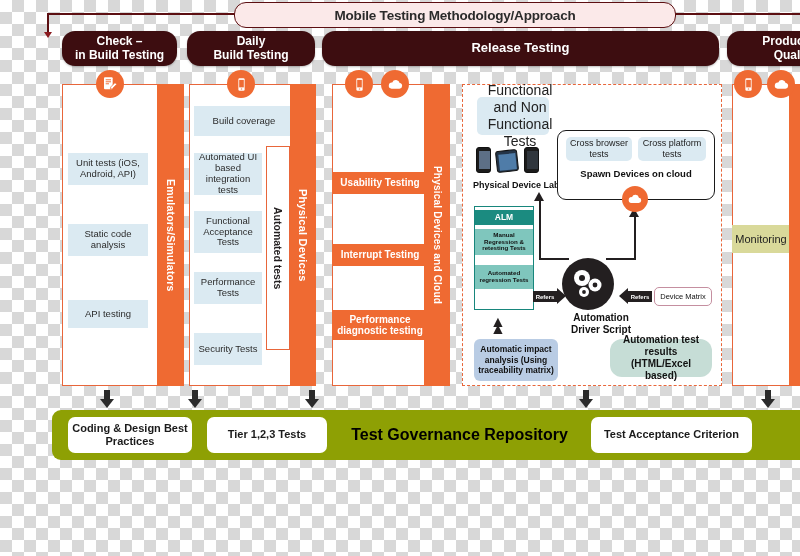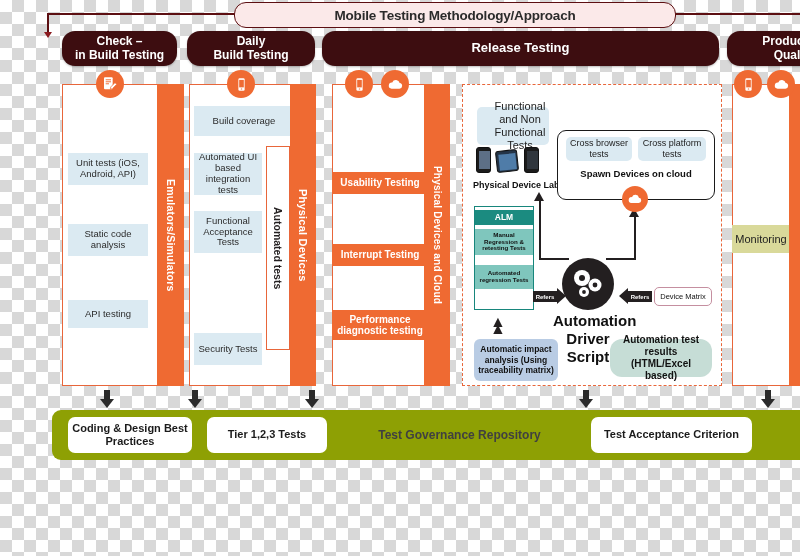--- a/index.html
+++ b/index.html
@@ -133,21 +133,21 @@
   .gov{
     position:absolute;left:8px;top:410px;width:784px;height:50px;
     background:#8ea004;border-radius:9px;
   }
   .gov-card{
     position:absolute;background:#fff;border-radius:7px;color:#1b1b1b;
     display:flex;align-items:center;justify-content:center;text-align:center;
     font-size:11px;font-weight:bold;line-height:1.2;box-sizing:border-box;padding:2px 4px;
   }
   .gov-title{
-    position:absolute;color:#404040;font-weight:bold;font-size:12px;
+    position:absolute;color:#000000;font-weight:bold;font-size:16px;
     display:flex;align-items:center;justify-content:center;
   }
   .up-chev{position:absolute;color:#231f20;font-size:15px;font-weight:bold;line-height:0.72;}
 </style>
 </head>
 <body>
 
 <div class="stage">
 
   <div class="title-rail"></div>
@@ -185,20 +185,21 @@
   <div class="badge" style="left:183px;top:70px;width:28px;height:28px;">
     <svg width="15" height="15" viewBox="0 0 24 24" aria-hidden="true">
       <rect x="7" y="2" width="10" height="20" rx="2" fill="#fff"></rect>
       <rect x="8.3" y="4.6" width="7.4" height="12" fill="#ef6a32"></rect>
       <rect x="10.6" y="18.4" width="2.8" height="1.5" rx="0.7" fill="#ef6a32"></rect>
     </svg>
   </div>
   <div class="chip" style="left:150px;top:106px;width:100px;height:30px;">Build coverage</div>
   <div class="chip" style="left:150px;top:153px;width:68px;height:42px;">Automated UI based integration tests</div>
   <div class="chip" style="left:150px;top:211px;width:68px;height:42px;">Functional Acceptance Tests</div>
+  <div class="chip" style="left:150px;top:272px;width:68px;height:32px;">Performance Tests</div>
   <div class="chip" style="left:150px;top:333px;width:68px;height:32px;">Security Tests</div>
   <div class="autotests">Automated tests</div>
   <div class="vbar" id="vbar-phys">Physical Devices</div>
 
   <div class="col" id="col-2"></div>
   <div class="badge" style="left:301px;top:70px;width:28px;height:28px;">
     <svg width="15" height="15" viewBox="0 0 24 24" aria-hidden="true">
       <rect x="7" y="2" width="10" height="20" rx="2" fill="#fff"></rect>
       <rect x="8.3" y="4.6" width="7.4" height="12" fill="#ef6a32"></rect>
       <rect x="10.6" y="18.4" width="2.8" height="1.5" rx="0.7" fill="#ef6a32"></rect>
@@ -209,21 +210,21 @@
       <path d="M6.5 18h11a4 4 0 0 0 .4-7.96A5.5 5.5 0 0 0 7.4 9.2 4.4 4.4 0 0 0 6.5 18z" fill="#fff"></path>
     </svg>
   </div>
   <div class="chip orange" style="left:288px;top:172px;width:96px;height:22px;">Usability Testing</div>
   <div class="chip orange" style="left:288px;top:244px;width:96px;height:22px;">Interrupt Testing</div>
   <div class="chip orange" style="left:288px;top:310px;width:96px;height:30px;">Performance diagnostic testing</div>
   <div class="vbar" id="vbar-pdc2">Physical Devices and Cloud</div>
 
   <div class="dashed-box"></div>
 
-  <div class="soft-box" style="left:433px;top:107px;width:72px;height:38px;font-size:11px;padding-left:16px;">Functional and Non Functional Tests</div>
+  <div class="soft-box" style="left:433px;top:97px;width:72px;height:38px;font-size:14px;padding-left:16px;">Functional and Non Functional Tests</div>
 
   <div class="phone-ico" style="left:432px;top:147px;width:15px;height:26px;background:#1b1b1b;border:1px solid #111;">
     <div style="position:absolute;left:1.5px;top:3px;width:11px;height:18px;background:#5d6f86;"></div>
   </div>
   <div class="phone-ico" style="left:452px;top:150px;width:22px;height:22px;background:#243447;border:1px solid #111;transform:rotate(-6deg);">
     <div style="position:absolute;left:2px;top:2.5px;width:17px;height:16px;background:#4f7ca8;"></div>
   </div>
   <div class="phone-ico" style="left:480px;top:147px;width:15px;height:26px;background:#1b1b1b;border:1px solid #111;">
     <div style="position:absolute;left:1.5px;top:3px;width:11px;height:18px;background:#30363d;"></div>
   </div>
@@ -260,21 +261,21 @@
         <circle cx="33" cy="27" r="6.5"></circle>
         <circle cx="22" cy="34" r="5"></circle>
       </g>
       <g fill="#231f20">
         <circle cx="20" cy="20" r="3"></circle>
         <circle cx="33" cy="27" r="2.4"></circle>
         <circle cx="22" cy="34" r="1.9"></circle>
       </g>
     </svg>
   </div>
-  <div class="center-lbl" style="left:509px;top:312px;width:70px;line-height:1.2;font-size:15px;">Automation Driver Script</div>
+  <div class="center-lbl" style="left:522px;top:312px;width:70px;line-height:1.2;font-size:10px;">Automation Driver Script</div>
 
   <div class="refers" style="left:489px;top:291px;width:24px;">Refers</div>
   <div class="arrowhead" style="left:513px;top:288px;border-top:8.5px solid transparent;border-bottom:8.5px solid transparent;border-left:9px solid #231f20;"></div>
 
   <div class="refers" style="left:584px;top:291px;width:24px;">Refers</div>
   <div class="arrowhead" style="left:575px;top:288px;border-top:8.5px solid transparent;border-bottom:8.5px solid transparent;border-right:9px solid #231f20;"></div>
 
   <div class="pinkbox" style="left:610px;top:287px;width:58px;height:19px;">Device Matrix</div>
 
   <div class="up-chev" style="left:446px;top:316px;">

